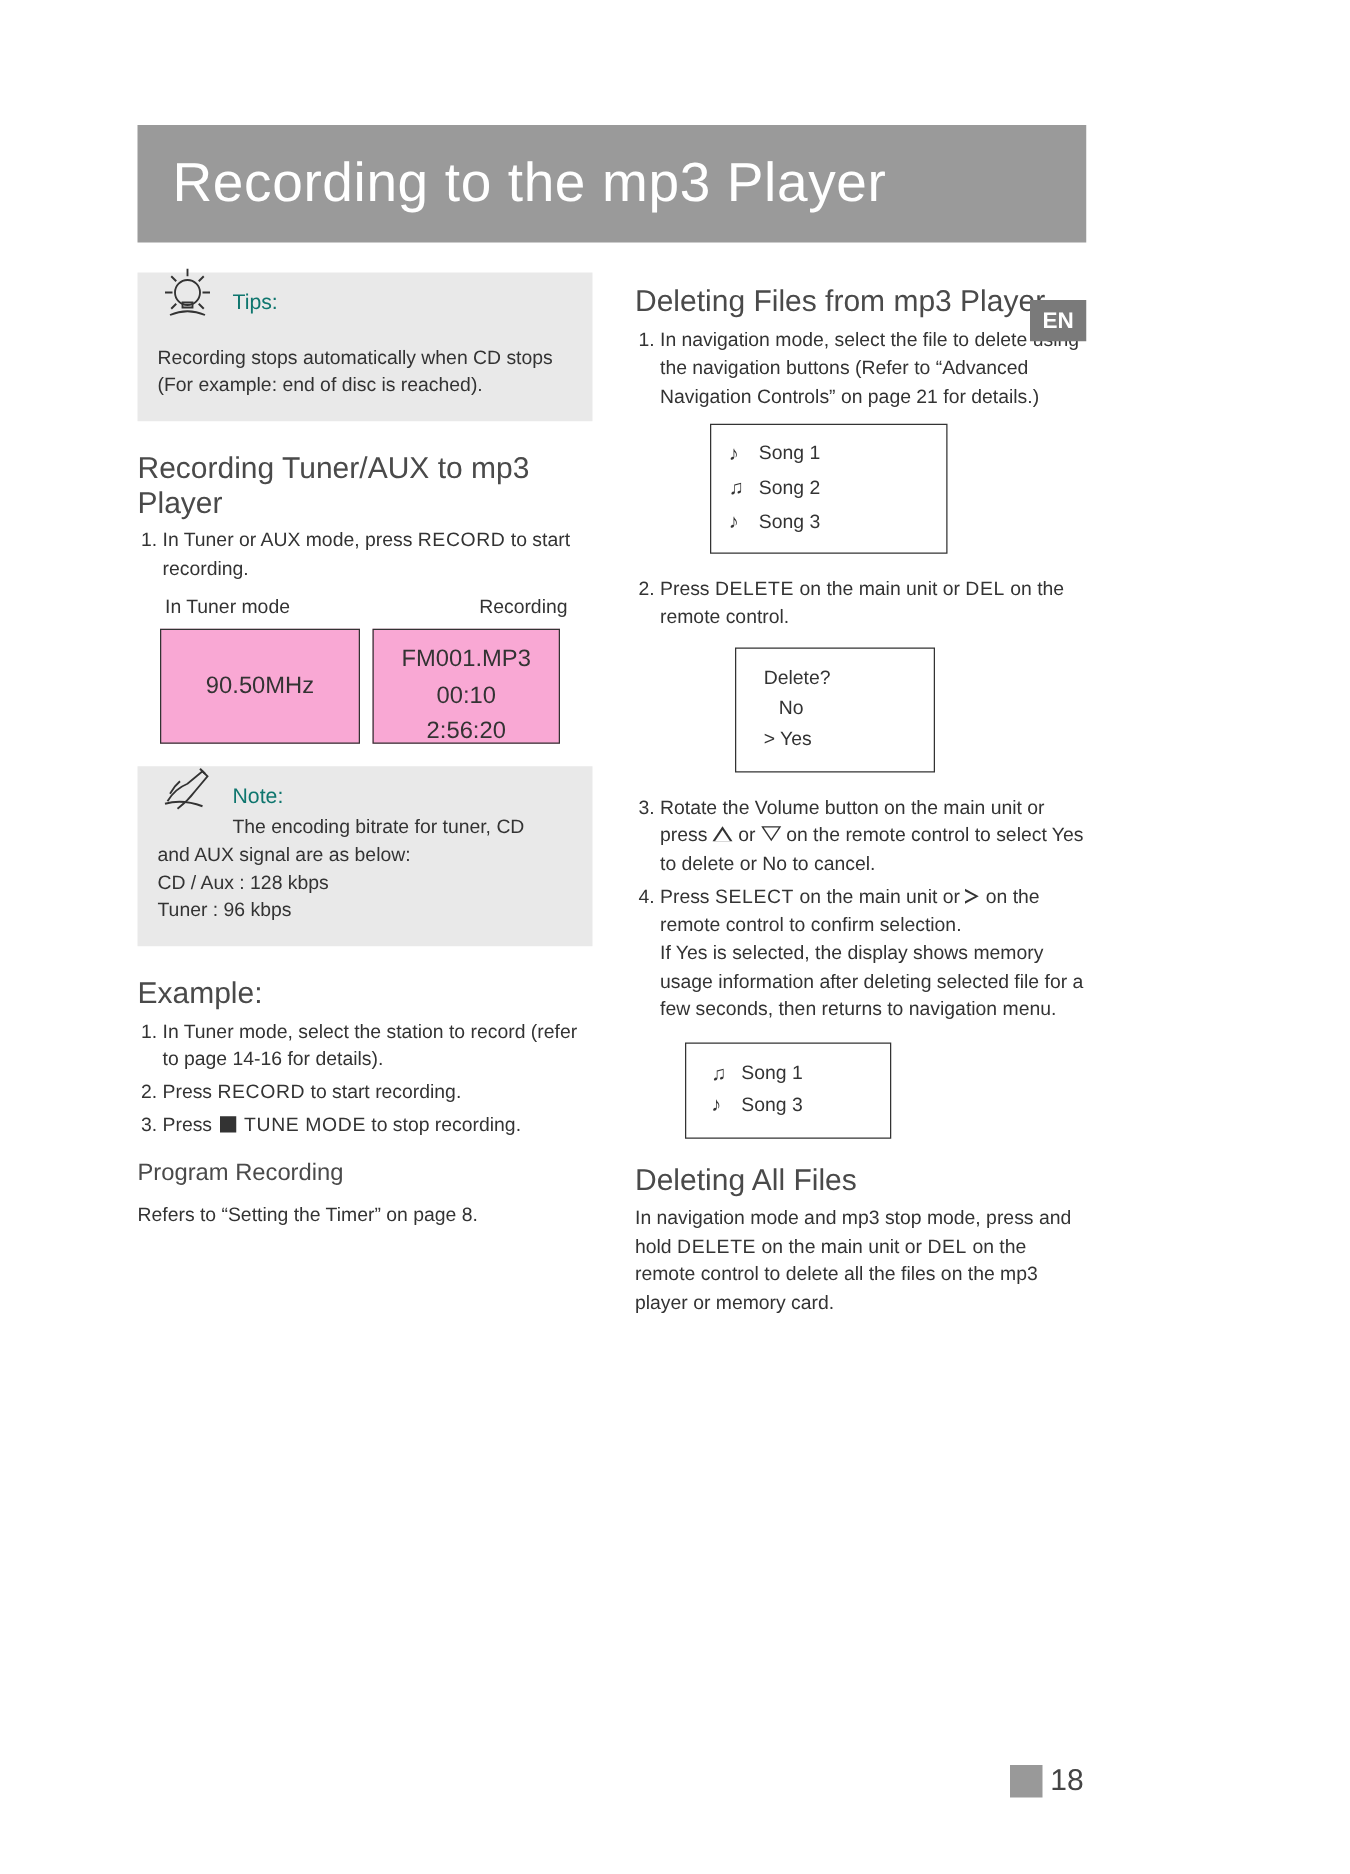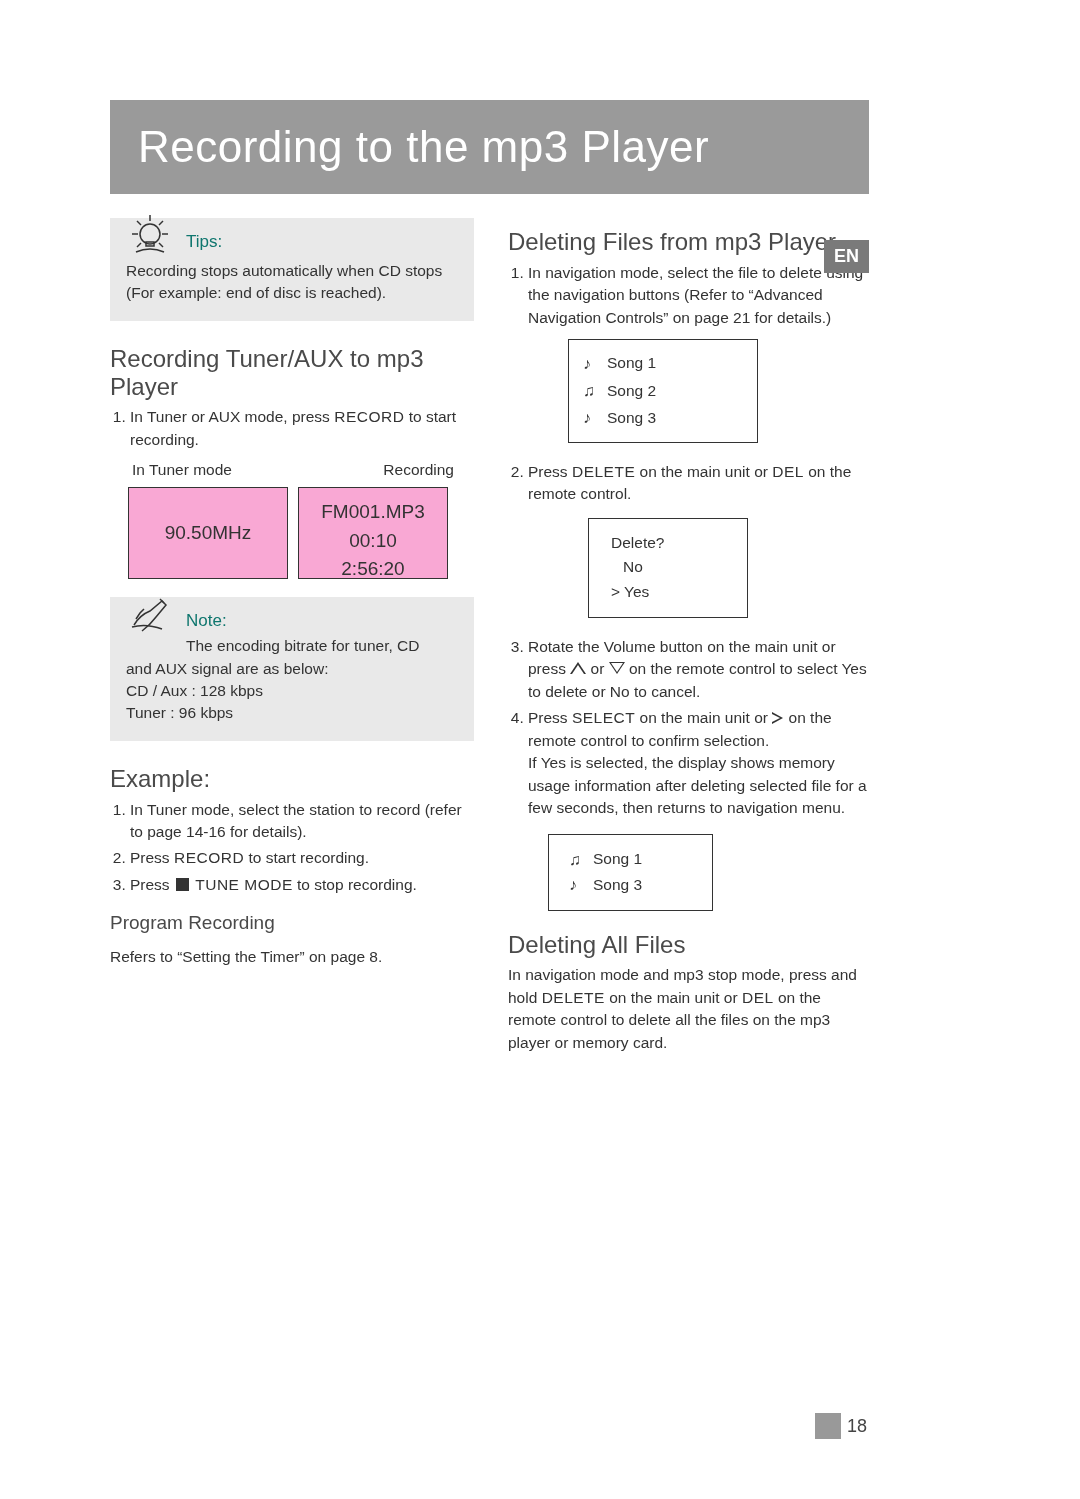--- a/index.html
+++ b/index.html
@@ -52,21 +52,21 @@
     left: 16px;
     top: -8px;
   }
   .tips-label, .note-label {
     font-size: 17px;
     margin-left: 60px;
     display: block;
     color: #0f766e;
   }
   .tips-body, .note-body {
-    margin-top: 8px;
+    margin-top: 24px;
     font-size: 15.5px;
     line-height: 1.45;
     color: #333;
   }
   .section-h {
     font-size: 24px;
     font-weight: 400;
     color: #4a4a4a;
     margin: 10px 0 6px 0;
     line-height: 1.15;
@@ -148,21 +148,21 @@
   .play-tri-wrap::after { content:""; position:absolute; left:0; top:2px; border-top:4px solid transparent; border-bottom:4px solid transparent; border-left:8px solid #fff;}
   .page-num-box {
     position:absolute;
     right: 112px;
     bottom: 60px;
     display:flex;
     align-items:center;
     gap:6px;
   }
   .grey-sq { width:26px; height:26px; background:#999;}
-  .page-num { font-size:18px; color:#444;}
+  .page-num { font-size:24px; color:#444;}
 </style>
 </head>
 <body>
 
 <div class="page">
 
   <div class="banner">
     <span>Recording to the mp3 Player</span>
   </div>
 

